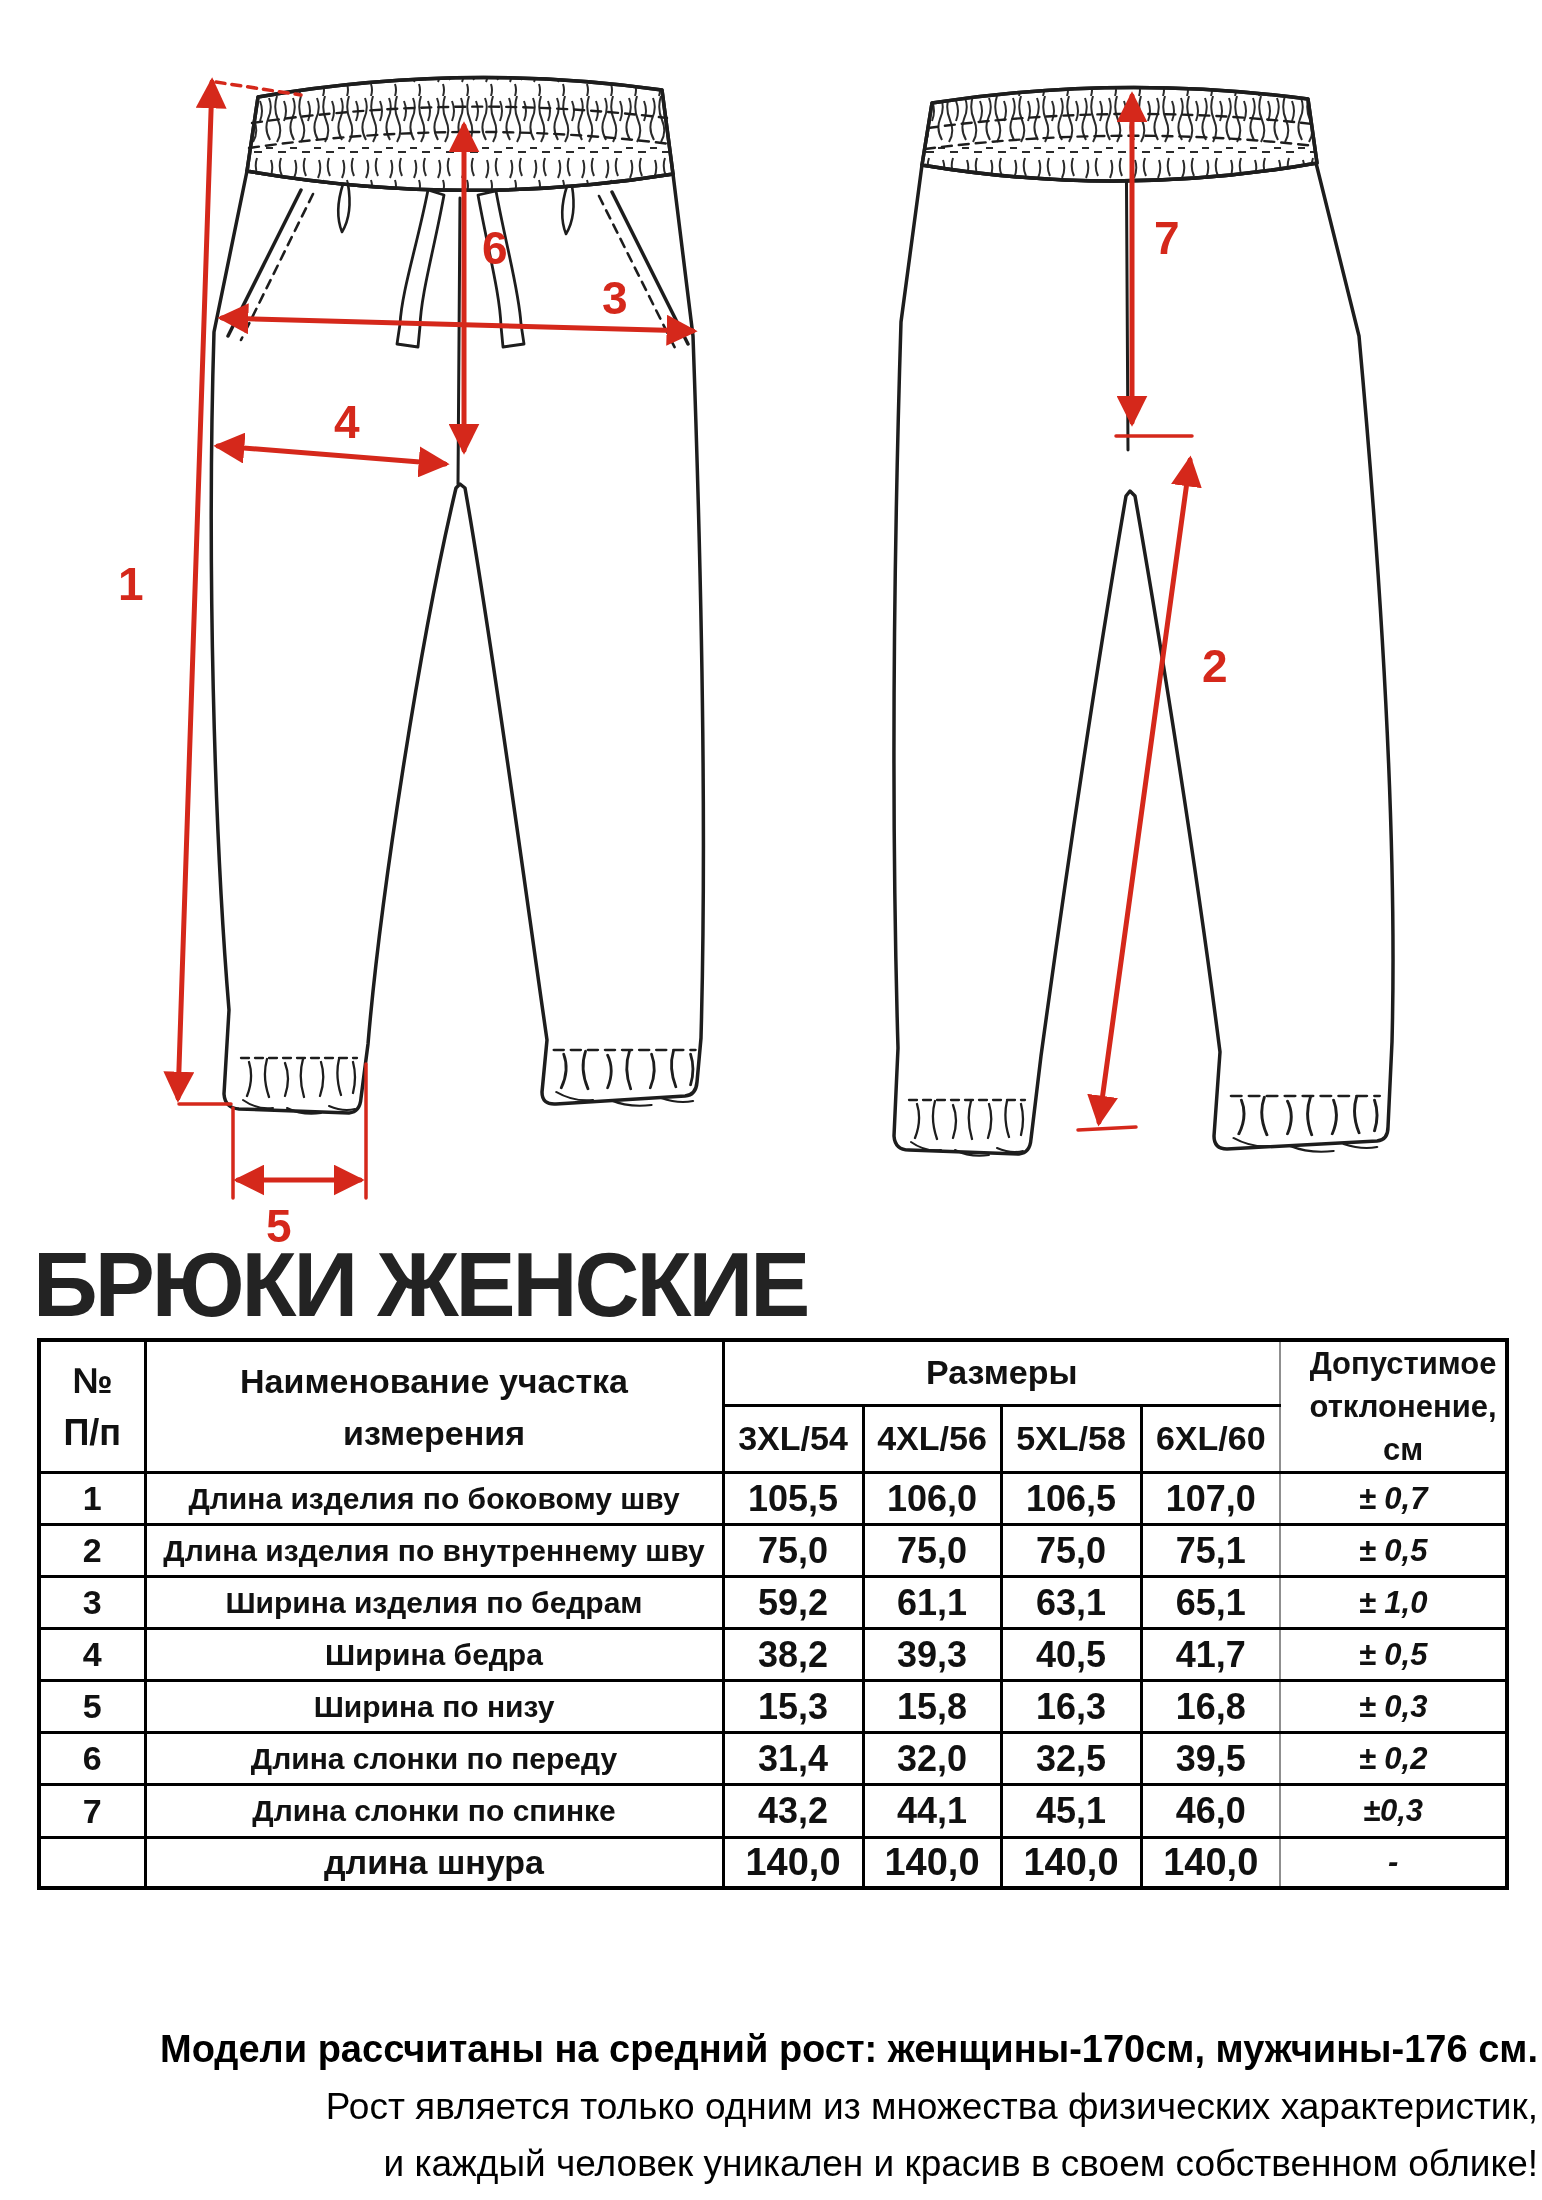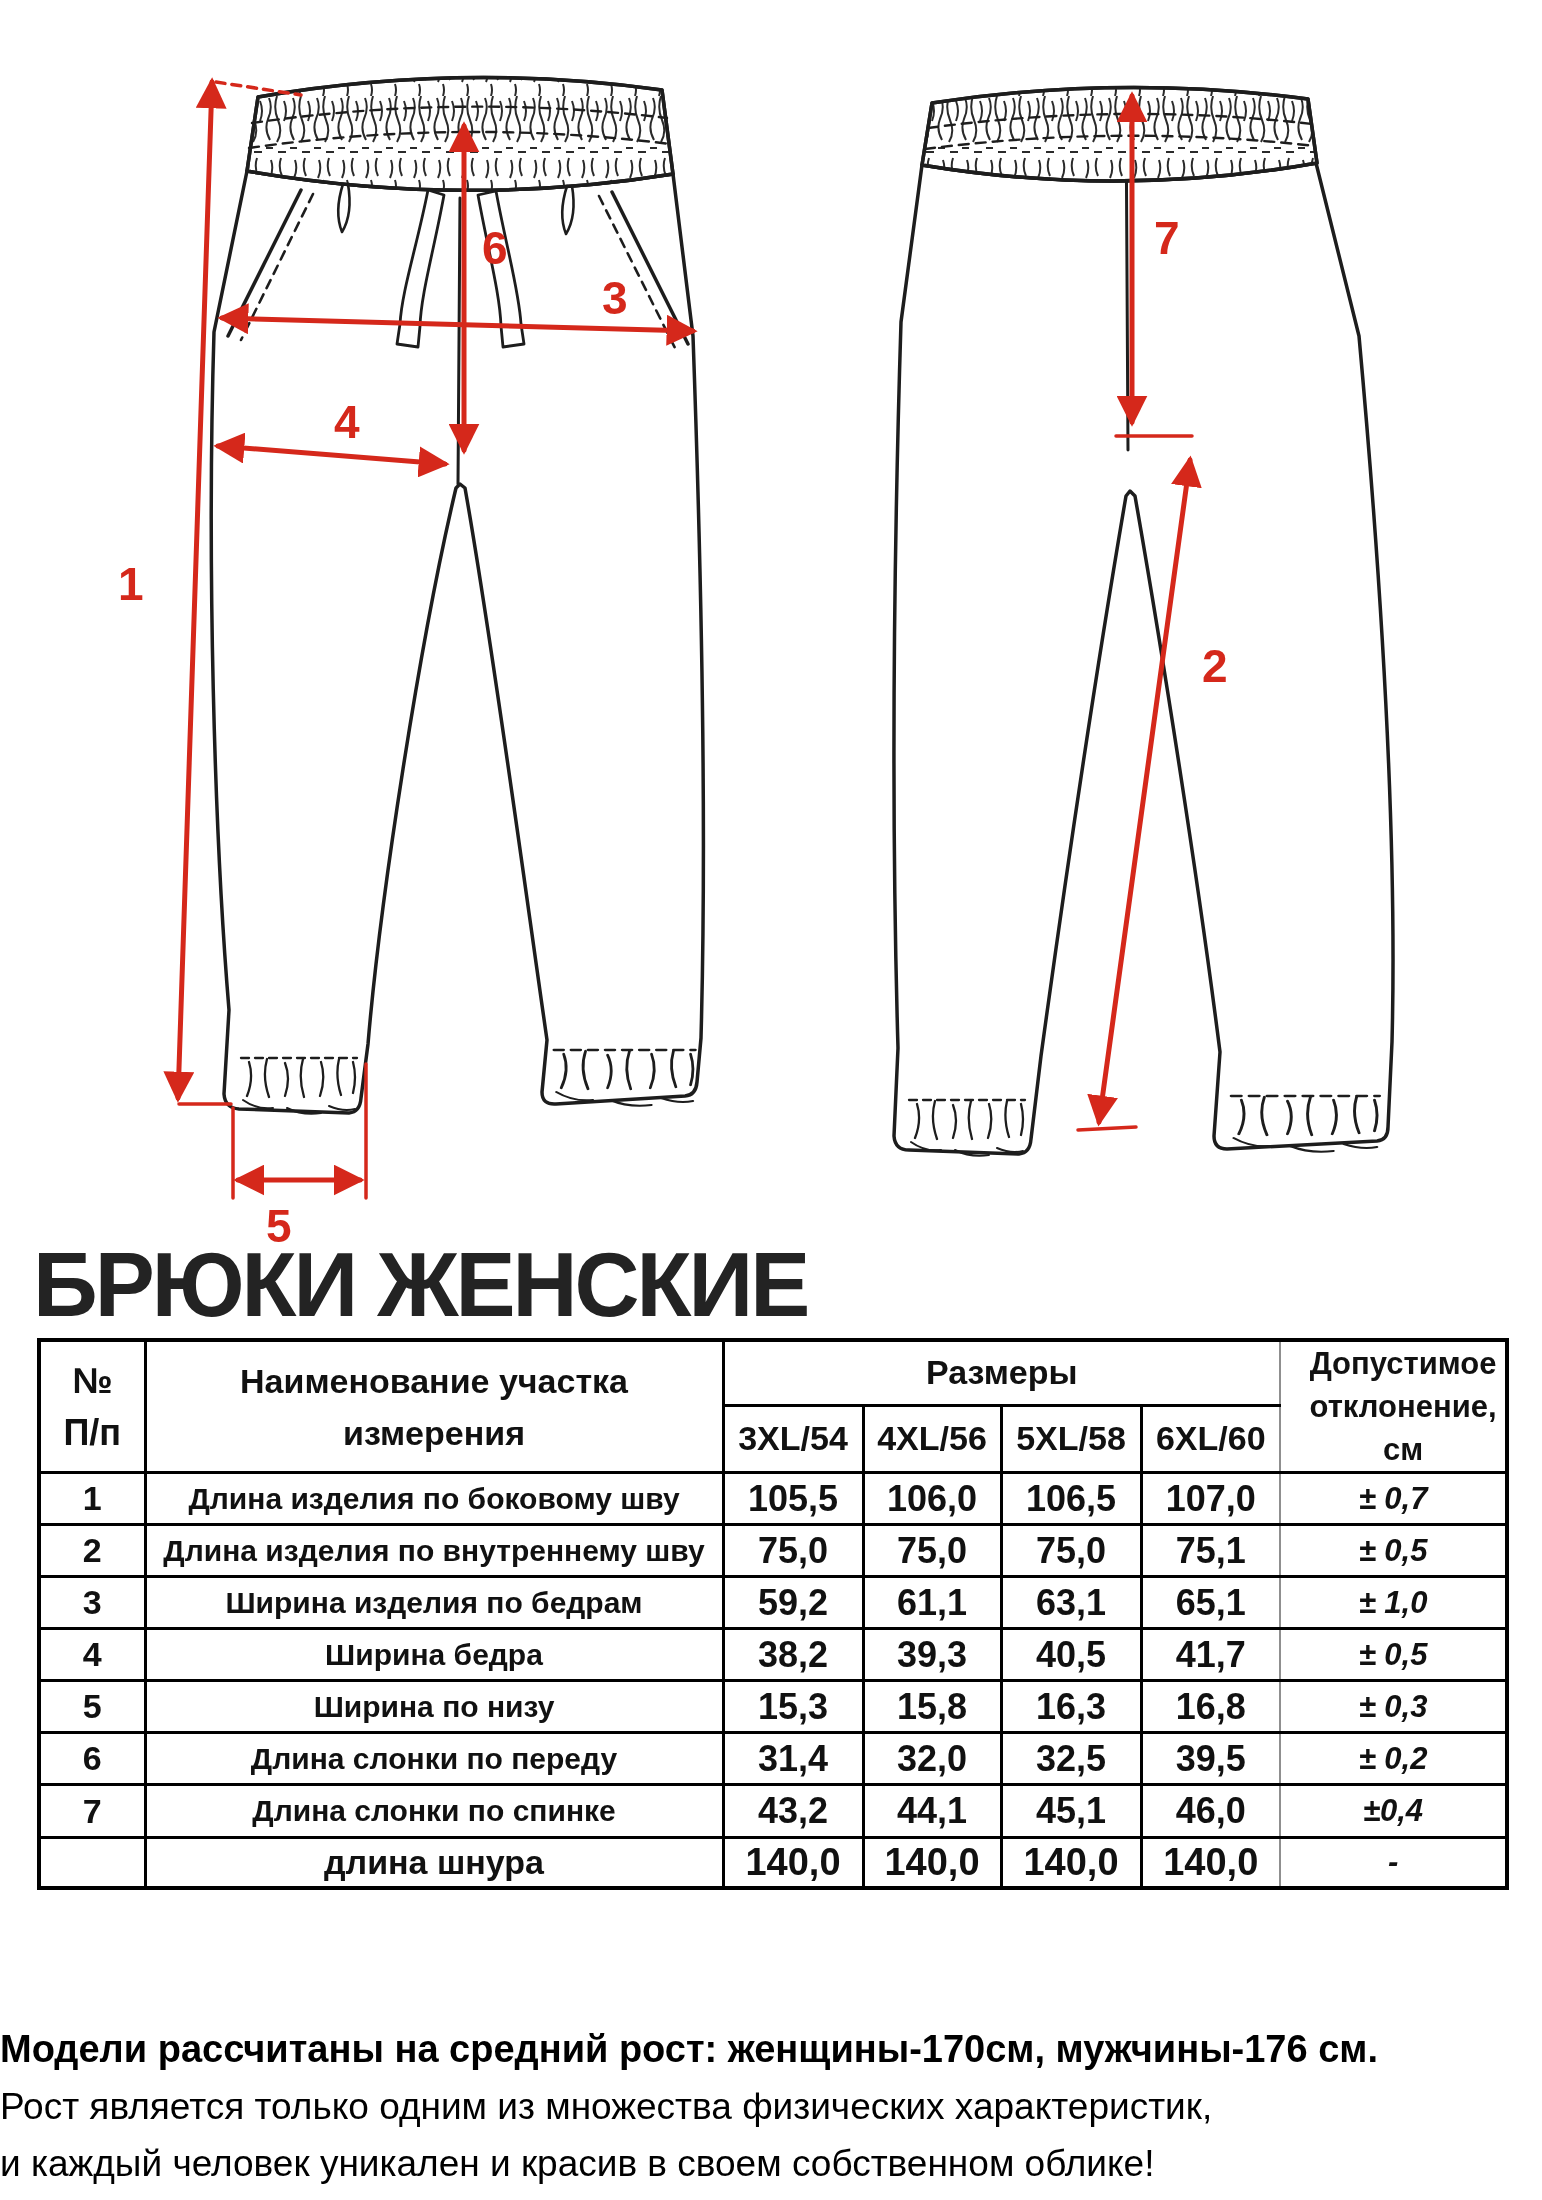--- a/index.html
+++ b/index.html
@@ -31,21 +31,21 @@
   th.c-tol div{font-size:31px;line-height:43px;padding-left:20px;}
   td.num{font-size:34px;font-weight:400;}
   td.name{text-align:left;padding-left:7px;font-size:30px;font-weight:400;}
   td.val{font-size:36px;font-weight:400;}
   td.tol{font-size:31px;font-weight:700;font-style:italic;}
   .lt-l{border-left:2px solid #8f8f8f !important;}
   .lt-r{border-right:2px solid #8f8f8f !important;}
   tr.bold td{font-weight:700;margin-left:7px;}
   tr.bold td.name{font-size:34px;}
   tr.bold td.val{font-size:38px;}
-  .footer{position:absolute;left:0;top:2020px;width:1538px;text-align:left;color:#000;}
+  .footer{position:absolute;left:0;top:2020px;width:1538px;text-align:right;color:#000;}
   .footer .l1{font-size:38px;font-weight:700;line-height:58px;}
   .footer .l2,.footer .l3{font-size:37px;font-weight:400;line-height:57px;}
 </style>
 </head>
 <body>
 
 <svg class="drawing" viewBox="0 0 1542 1260" xmlns="http://www.w3.org/2000/svg">
   <defs>
     <pattern id="elastic" width="24" height="96" patternUnits="userSpaceOnUse">
       <g stroke="#2a2a2a" stroke-width="2" fill="none">
@@ -212,21 +212,21 @@
       <td class="val lt-r">39,5</td>
       <td class="tol lt-l">± 0,2</td>
     </tr>
     <tr class="r7">
       <td class="num">7</td>
       <td class="name">Длина слонки по спинке</td>
       <td class="val">43,2</td>
       <td class="val">44,1</td>
       <td class="val">45,1</td>
       <td class="val lt-r">46,0</td>
-      <td class="tol lt-l">±0,4</td>
+      <td class="tol lt-l">±0,3</td>
     </tr>
     <tr class="r8 bold">
       <td class="num"></td>
       <td class="name">длина шнура</td>
       <td class="val">140,0</td>
       <td class="val">140,0</td>
       <td class="val">140,0</td>
       <td class="val lt-r">140,0</td>
       <td class="tol lt-l">-</td>
     </tr>

